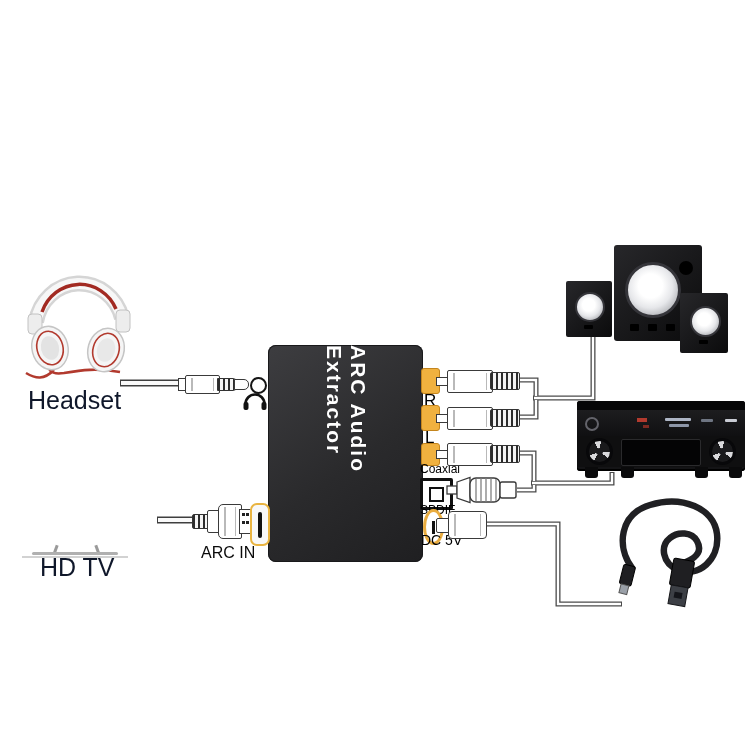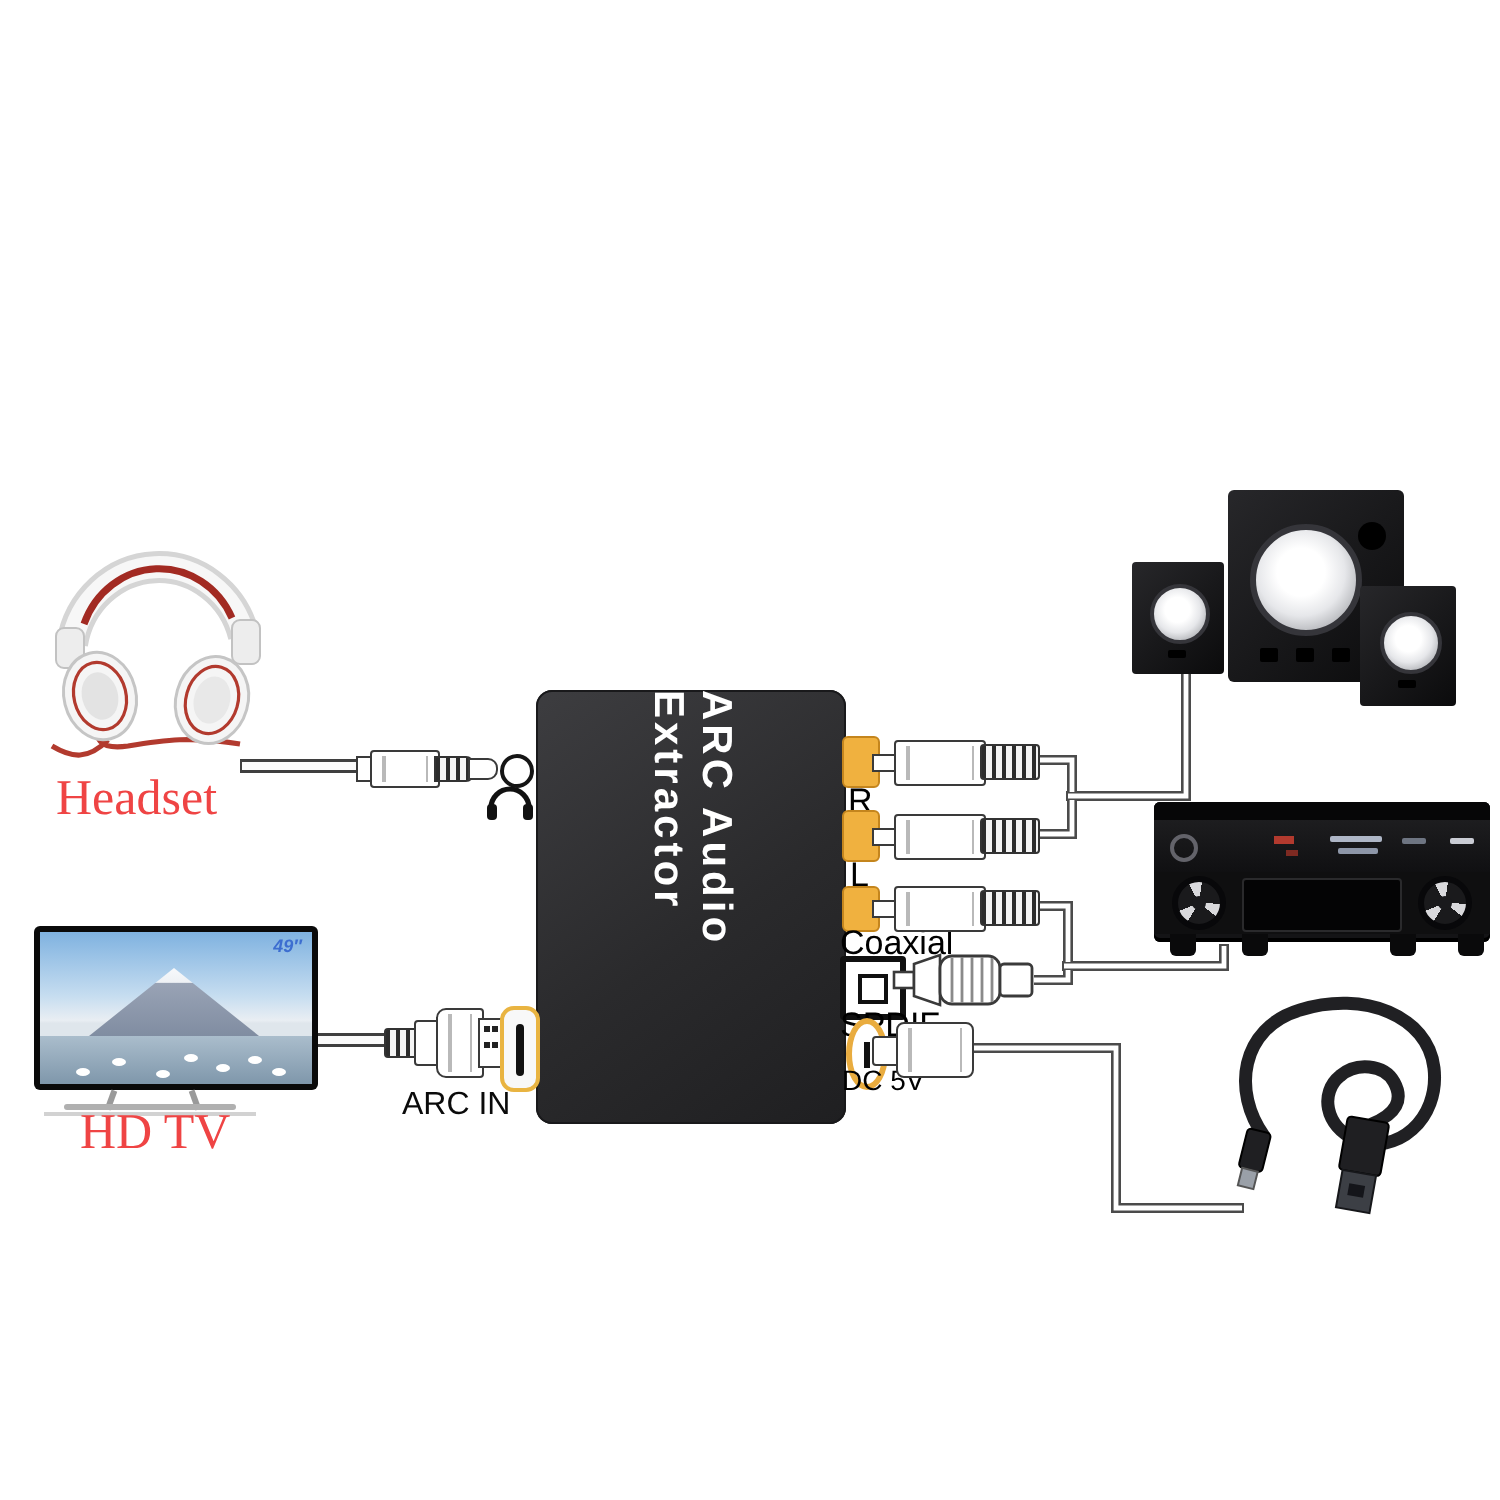--- a/index.html
+++ b/index.html
@@ -15,21 +15,21 @@
   .cord-out{stroke:#3f3f3f;stroke-width:7;fill:none;}
   .cord-in{stroke:#fafafa;stroke-width:4;fill:none;}
   
   #box{left:268px;top:345px;width:155px;height:217px;border-radius:8px;
        background:linear-gradient(145deg,#3d3d40 0%,#2a2a2c 55%,#1f1f21 100%);
        box-shadow:inset 0 0 0 1px #19191b;}
   #box-label{position:absolute;inset:0;display:flex;align-items:center;justify-content:center;
        writing-mode:vertical-rl;color:#fff;font-weight:bold;font-size:21px;letter-spacing:2px;}
   
   .yport{background:#F0B13F;border:1.5px solid #c4851d;border-radius:3px;}
-  .plabel{font-size:17px;color:#000;}
+  .plabel{font-size:12px;color:#000;}
   
   .pin{background:#fff;border:1.2px solid #3a3a3a;}
   .rca-body{background:#fff;border:1.5px solid #3a3a3a;border-radius:2px;}
   .rca-body::before,.rca-body::after{content:'';position:absolute;top:2px;bottom:2px;width:1.5px;background:#b9b9b9;}
   .rca-body::before{left:5px;} .rca-body::after{right:5px;}
   .ribs{background:repeating-linear-gradient(90deg,#2c2c2c 0 2px,#f4f4f4 2px 5px);
         border:1px solid #333;border-radius:2px;}
   
   #spdif-port{left:420px;top:478px;width:27px;height:26px;background:#fff;border:3px solid #101010;border-radius:2px;}
   #spdif-port i{position:absolute;left:50%;top:50%;width:11px;height:11px;margin:-7.5px 0 0 -7.5px;
@@ -49,21 +49,21 @@
   #tv-mountain{position:absolute;left:22px;bottom:22px;width:90px;height:36px;
        clip-path:polygon(50% 0,100% 100%,0 100%);
        background:linear-gradient(180deg,#f7f9fb 0%,#eef1f5 20%,#99a3b5 21%,#7e8ba0 100%);}
   #tv-water{position:absolute;left:0;bottom:0;width:100%;height:24px;
        background:linear-gradient(180deg,#aabdcc,#7f97ab);}
   .swan{position:absolute;width:7px;height:4px;background:#fff;border-radius:50%;}
   #tv-badge{position:absolute;top:2px;right:5px;color:#3D6ED0;font-size:9px;font-weight:bold;font-style:italic;}
   .tv-leg{width:3px;height:10px;background:#9a9a9a;}
   #tv-base{left:32px;top:552px;width:86px;height:3px;background:#b0b0b0;border-radius:2px;}
   #tv-base2{left:22px;top:556px;width:106px;height:1.5px;background:#d2d2d2;}
-  .caption{font-size:25px;color:#ef4444;font-family:Liberation Serif, serif;}
+  .caption{font-size:25px;color:#0f172a;}
   
   .spk{background:linear-gradient(135deg,#27272a,#0b0b0c);border-radius:2px;}
   .cone{border-radius:50%;border:2px solid #35353a;
         background:radial-gradient(circle at 45% 42%,#ffffff 30%,#e6e7ea 55%,#85878c 100%);}
   .slot{position:absolute;background:#000;border-radius:1px;}
   
   #rcv{left:577px;top:401px;width:168px;height:80px;}
   #rcv-body{position:absolute;left:0;top:0;width:168px;height:70px;background:#141416;border-radius:3px;
         box-shadow:inset 0 2px 0 #2e2e31, inset 0 -2px 0 #000;}
   #rcv-top{position:absolute;left:0;top:0;width:168px;height:9px;background:#060607;border-radius:3px 3px 0 0;}
@@ -189,34 +189,20 @@
     <div class="abs" style="left:242px;top:513px;width:3px;height:3px;background:#222"></div>
     <div class="abs" style="left:246px;top:513px;width:3px;height:3px;background:#222"></div>
     <div class="abs" style="left:242px;top:521px;width:3px;height:3px;background:#222"></div>
     <div class="abs" style="left:246px;top:521px;width:3px;height:3px;background:#222"></div>
   </div>
   <div class="abs" id="arc-port">
       <i></i>
     </div>
   <div class="abs" style="left:201px;top:544px;font-size:16px">ARC IN</div>
 
-  <div class="abs" id="tv-frame">
-    <div id="tv-screen">
-      <div id="tv-mountain"></div>
-      <div id="tv-water"></div>
-      <div class="swan" style="left:18px;bottom:4px"></div>
-      <div class="swan" style="left:36px;bottom:9px"></div>
-      <div class="swan" style="left:58px;bottom:3px"></div>
-      <div class="swan" style="left:72px;bottom:11px"></div>
-      <div class="swan" style="left:88px;bottom:6px"></div>
-      <div class="swan" style="left:104px;bottom:10px"></div>
-      <div class="swan" style="left:116px;bottom:4px"></div>
-      <div id="tv-badge">49″</div>
-    </div>
-  </div>
   <div class="abs tv-leg" style="left:54px;top:545px;transform:rotate(20deg)"></div>
   <div class="abs tv-leg" style="left:96px;top:545px;transform:rotate(-20deg)"></div>
   <div class="abs" id="tv-base"></div>
   <div class="abs" id="tv-base2"></div>
   <div class="abs caption" style="left:40px;top:553px">HD TV</div>
 
   <div class="abs" style="left:562px;top:237px;width:186px;height:120px">
     <div class="abs spk" style="left:4px;top:44px;width:46px;height:56px">
       <div class="cone" style="position:absolute;left:9px;top:11px;width:26px;height:26px"></div>
       <div class="slot" style="left:18px;top:44px;width:9px;height:4px"></div>

